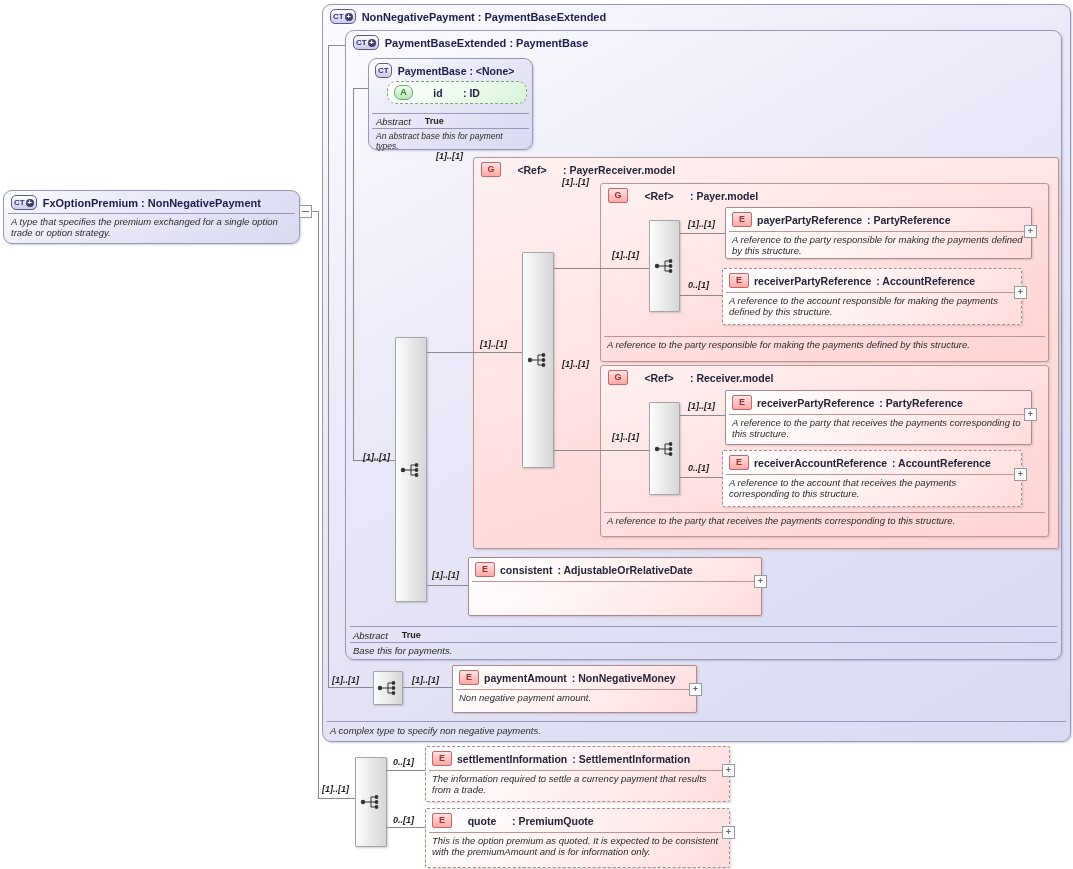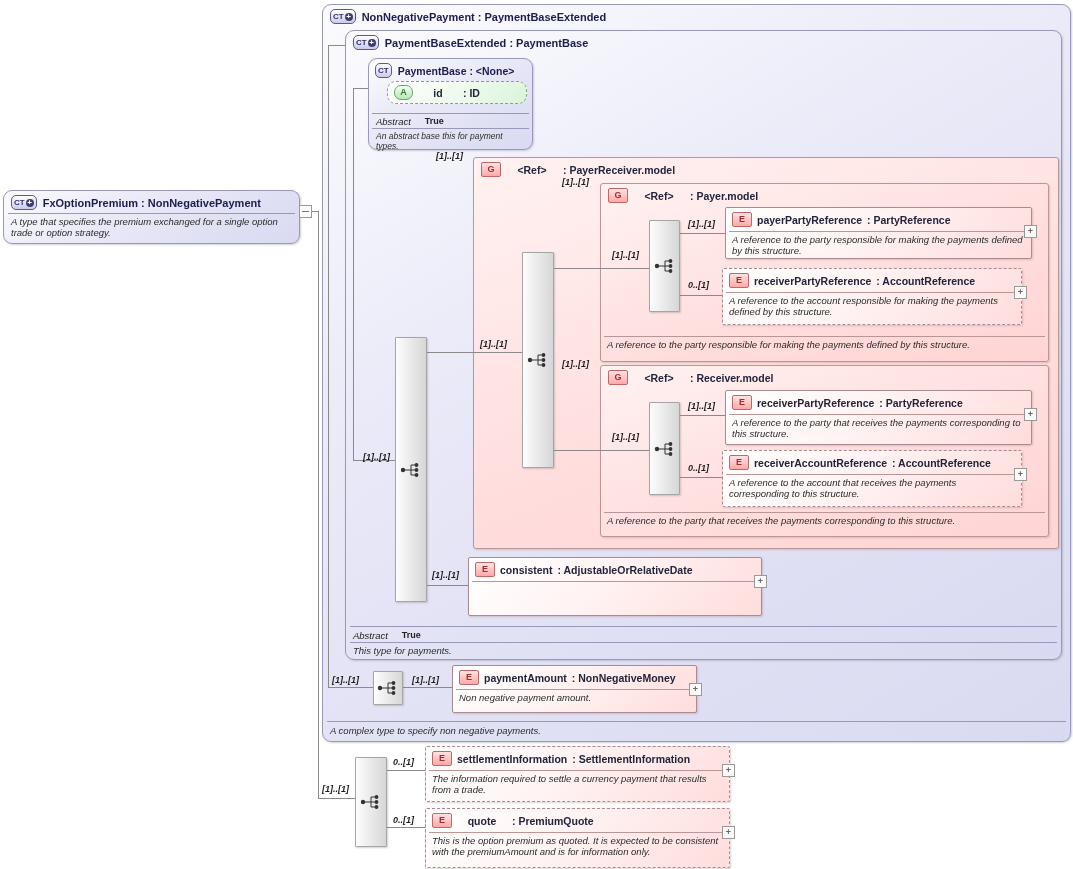--- a/index.html
+++ b/index.html
@@ -88,21 +88,21 @@
           <span class="ct-plus">+</span>
         </span>
       <span class="t1">PaymentBaseExtended : PaymentBase</span>
     </div>
     <div class="crule" style="position:absolute;left:4px;right:4px;top:595px"></div>
     <div class="absrow" style="position:absolute;left:0;top:598px">
       <span class="al">Abstract</span>
       <span class="av">True</span>
     </div>
     <div class="crule" style="position:absolute;left:4px;right:4px;top:611px"></div>
-    <div class="cdesc" style="position:absolute;left:0;right:0;top:614px">This type for payments.</div>
+    <div class="cdesc" style="position:absolute;left:0;right:0;top:614px">Base this for payments.</div>
   </div>
 
   <div class="ctbox" style="left:368px;top:58px;width:163px;height:90px">
     <div class="hdr" style="padding:4px 6px">
       <span class="ct-icon">
           <span class="ct-txt">CT</span>
         </span>
       <span class="t1" style="font-size:10.5px">PaymentBase : &lt;None&gt;</span>
     </div>
     <div class="attrbox" style="left:18px;top:22px;width:140px;height:23px">

